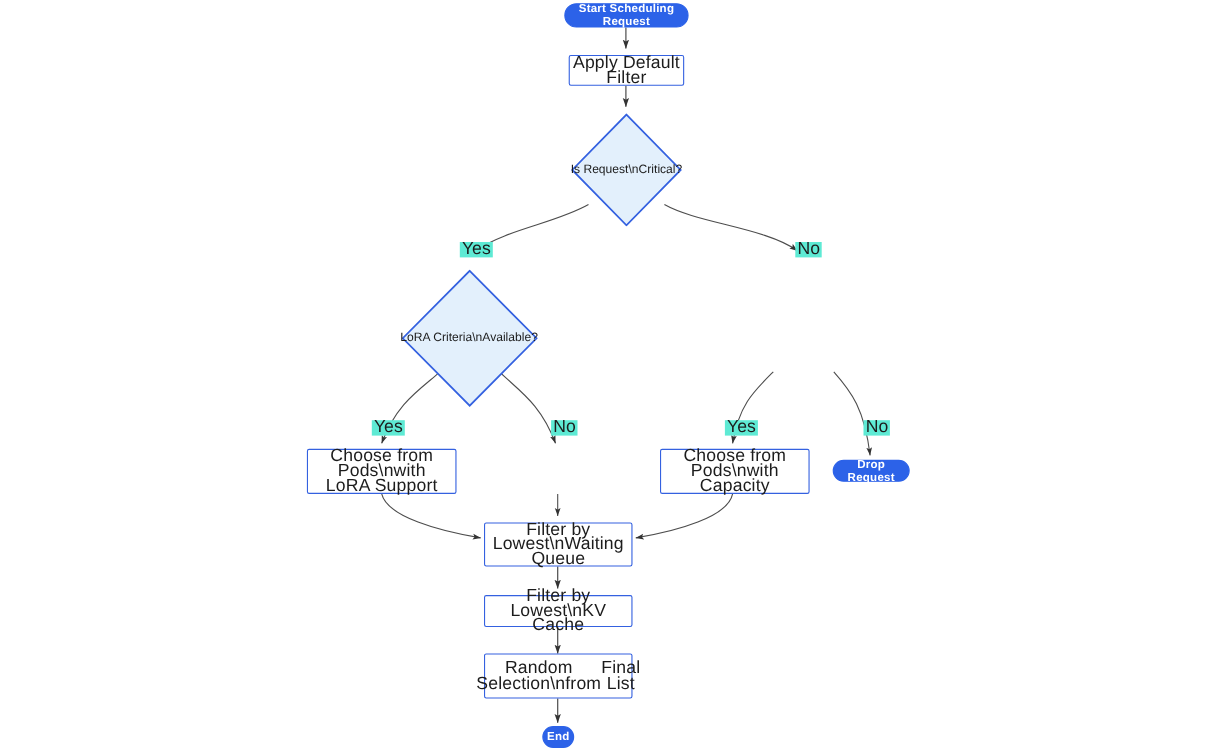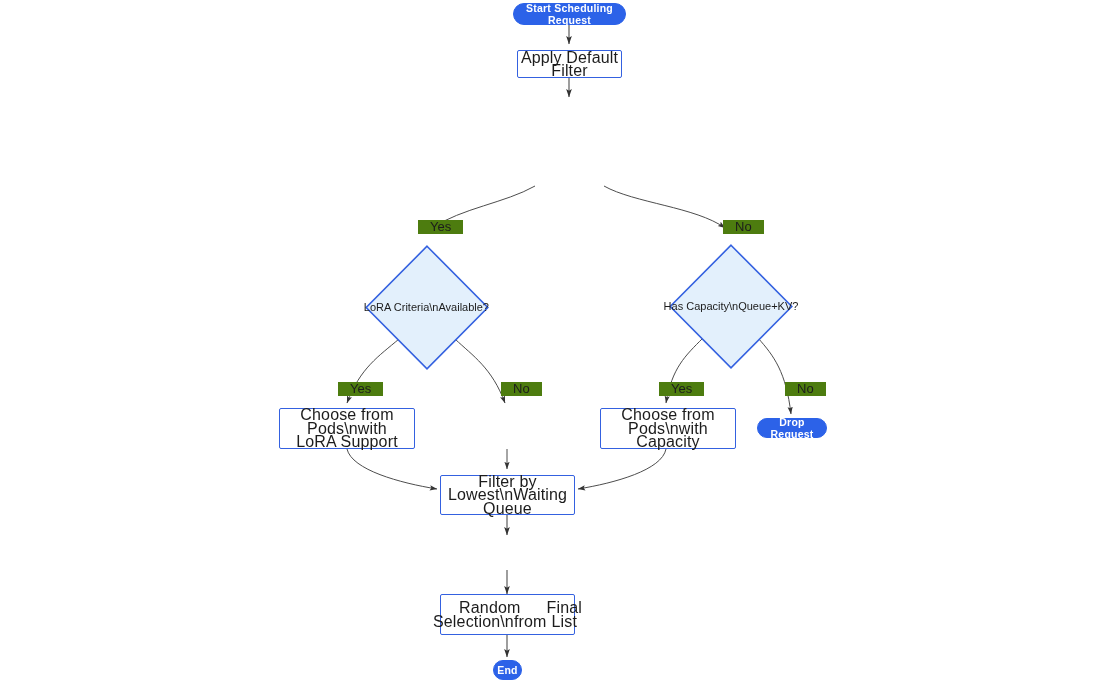--- a/index.html
+++ b/index.html
@@ -72,25 +72,25 @@
     position: relative;
     z-index: 2;
     font-size: 11px;
     line-height: 13.5px;
     color: #1c1c1c;
     white-space: nowrap;
   }
 
   .edge-label {
     position: absolute;
-    background: #4d7c0f;
+    background: #5eead4;
     color: #1c1c1c;
-    font-size: 13px;
+    font-size: 16px;
     line-height: 12px;
-    padding: 1px 12px;
+    padding: 1px 2px;
     box-sizing: border-box;
     white-space: nowrap;
   }
 
   .label-inner {
     display: block;
   }
 </style>
 </head>
 <body>
@@ -134,34 +134,34 @@
   </svg>
 
   <div class="node node-terminal" style="left:513px; top:3px; width:113px; height:22px;">
     <span>Start Scheduling Request</span>
   </div>
 
   <div class="node node-process" style="left:517px; top:50px; width:105px; height:28px;">
     <span>Apply Default Filter</span>
   </div>
 
+  <div class="node node-decision" style="left:519px; top:103px; width:101px; height:103px;">
+    <svg class="diamond-shape" viewBox="0 0 101 103" preserveAspectRatio="none">
+      <polygon points="50.5,1.2 99.8,51.5 50.5,101.8 1.2,51.5" fill="#e3f0fc" stroke="#3461e0" stroke-width="1.6"></polygon>
+    </svg>
+    <span class="diamond-label">Is Request\nCritical?</span>
+  </div>
 
   <div class="node node-decision" style="left:365px; top:245px; width:124px; height:125px;justify-content:flex-end;">
     <svg class="diamond-shape" viewBox="0 0 124 125" preserveAspectRatio="none">
       <polygon points="62,1.2 122.8,62.5 62,123.8 1.2,62.5" fill="#e3f0fc" stroke="#3461e0" stroke-width="1.6"></polygon>
     </svg>
     <span class="diamond-label">LoRA Criteria\nAvailable?</span>
   </div>
 
-  <div class="node node-decision" style="left:669px; top:244px; width:124px; height:125px;">
-    <svg class="diamond-shape" viewBox="0 0 124 125" preserveAspectRatio="none">
-      <polygon points="62,1.2 122.8,62.5 62,123.8 1.2,62.5" fill="#e3f0fc" stroke="#3461e0" stroke-width="1.6"></polygon>
-    </svg>
-    <span class="diamond-label">Has Capacity\nQueue+KV?</span>
-  </div>
 
   <div class="node node-process" style="left:279px; top:408px; width:136px; height:41px; flex-direction:column;">
     <span class="label-inner">Choose from Pods\nwith</span>
     <span class="label-inner">LoRA Support</span>
   </div>
 
 
   <div class="node node-process" style="left:600px; top:408px; width:136px; height:41px; flex-direction:column;">
     <span class="label-inner">Choose from Pods\nwith</span>
     <span class="label-inner">Capacity</span>
@@ -169,20 +169,23 @@
 
   <div class="node node-terminal" style="left:757px; top:418px; width:70px; height:20px;">
     <span>Drop Request</span>
   </div>
 
   <div class="node node-process" style="left:440px; top:475px; width:135px; height:40px; flex-direction:column;">
     <span class="label-inner">Filter by Lowest\nWaiting</span>
     <span class="label-inner">Queue</span>
   </div>
 
+  <div class="node node-process" style="left:440px; top:541px; width:135px; height:29px;">
+    <span>Filter by Lowest\nKV Cache</span>
+  </div>
 
   <div class="node node-process" style="left:440px; top:594px; width:135px; height:41px; ">
     <span class="label-inner">Random Selection\nfrom</span>
     <span class="label-inner">Final List</span>
   </div>
 
   <div class="node node-terminal" style="left:493px; top:660px; width:29px; height:20px;border-radius:10px;">
     <span>End</span>
   </div>
 

